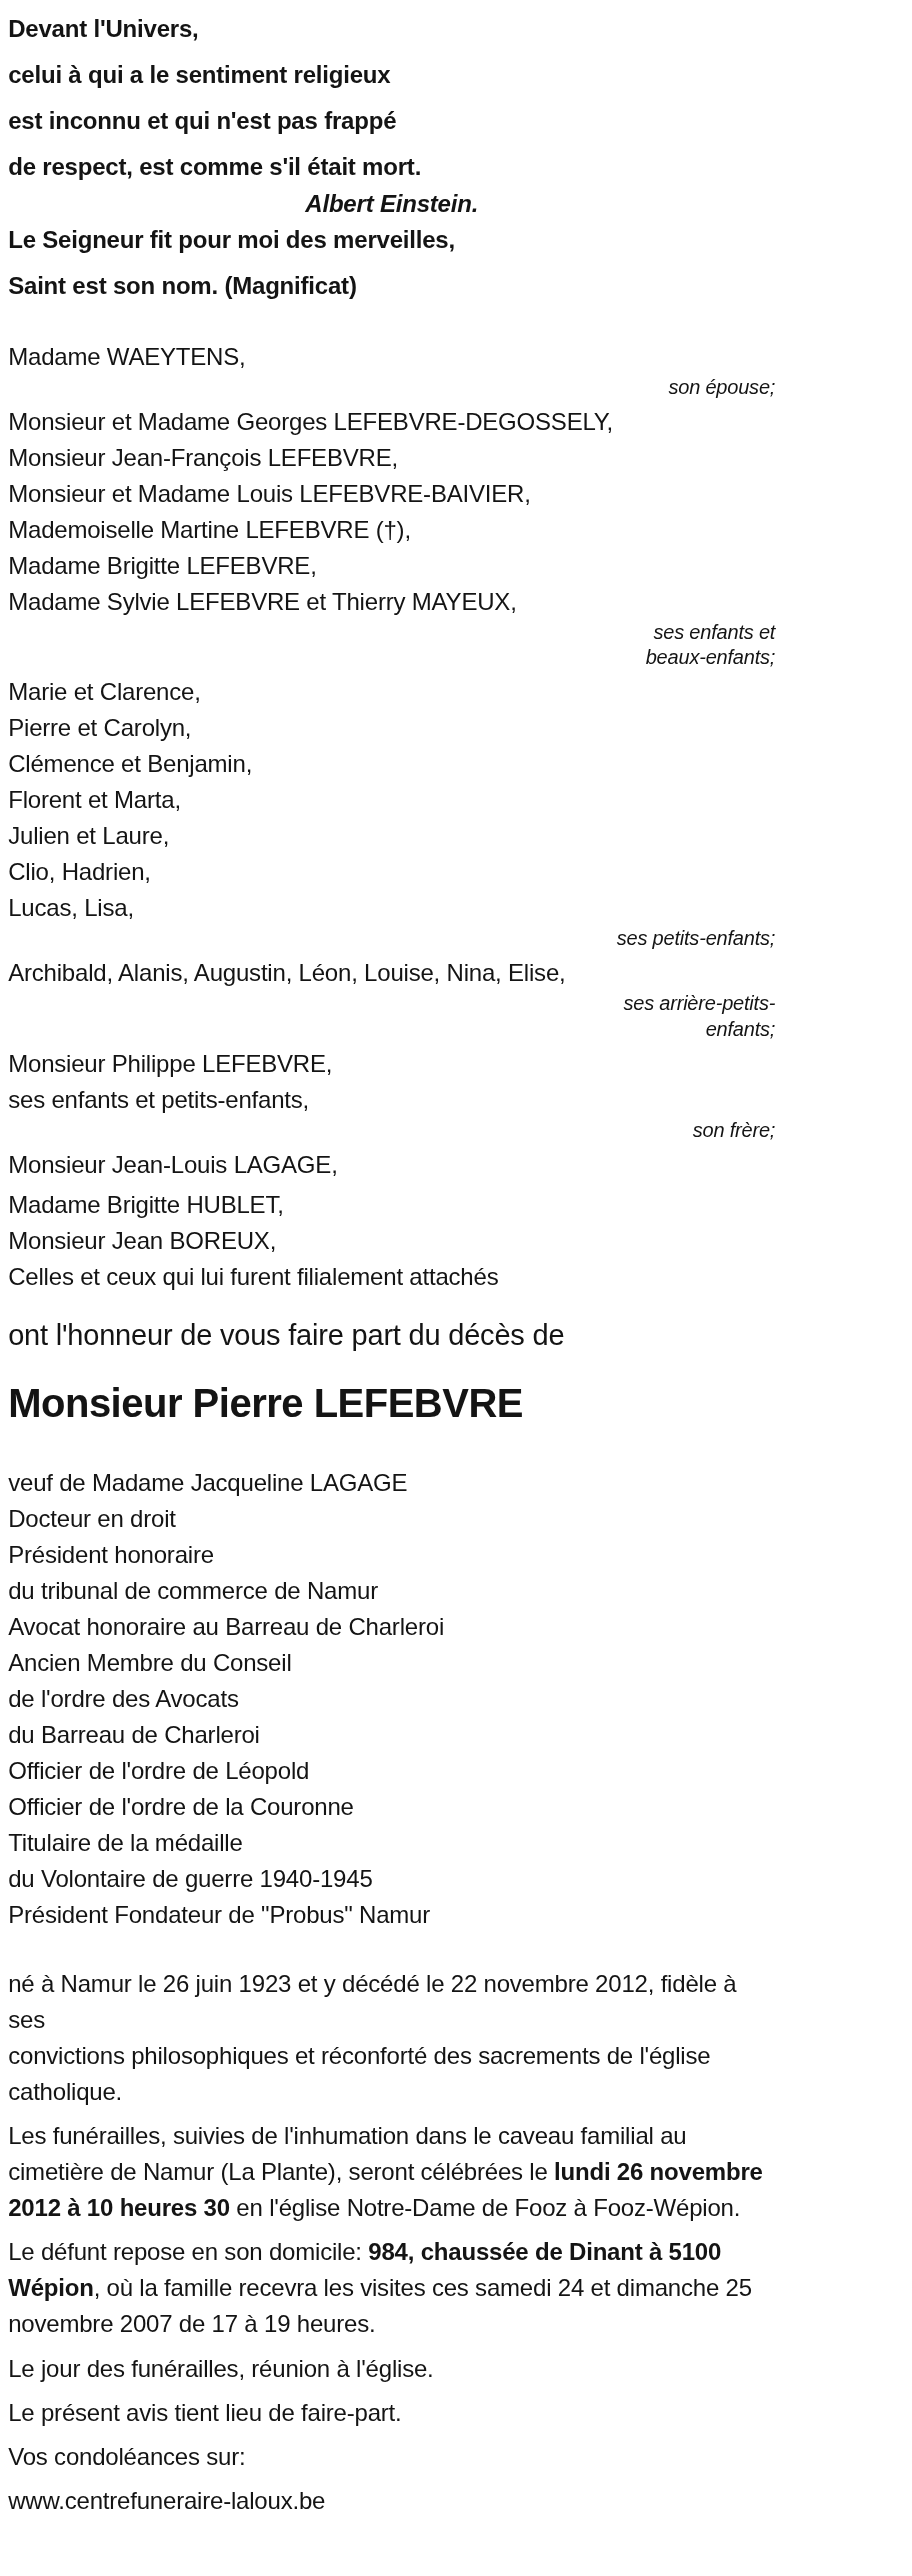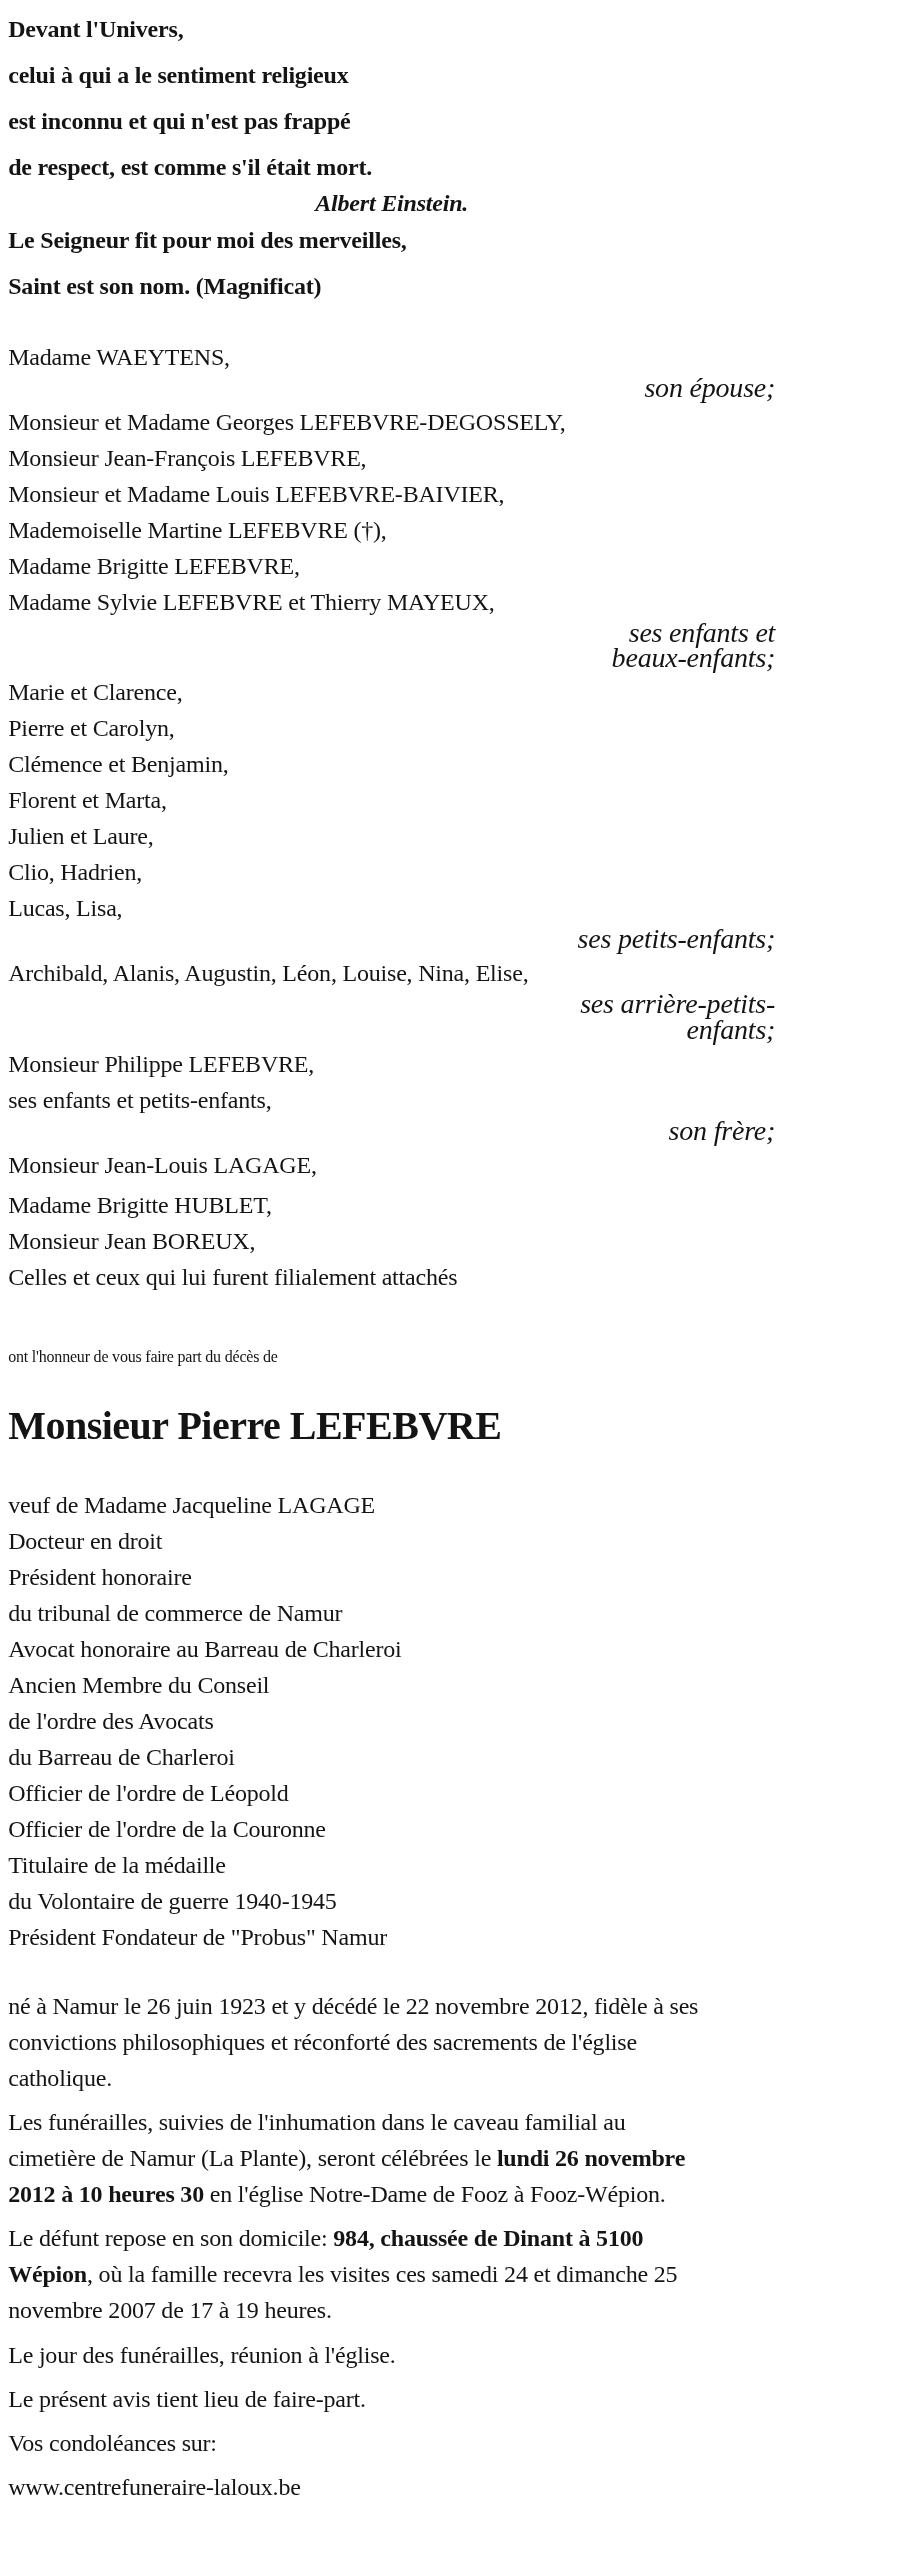--- a/index.html
+++ b/index.html
@@ -2,32 +2,32 @@
 <html lang="fr" style="font-size:14.6px"><head>
 <meta charset="utf-8">
 <style>
   html,body { margin:0; padding:0; background:#ffffff; }
   .page {
     position:relative;
     width:788px;
     min-height:2576px;
     box-sizing:border-box;
     padding:5.5px 12.8px 18px 8.2px;
-    font-family:Liberation Serif, serif;
+    font-family:Liberation Sans, sans-serif;
     color:var(--ink,#141414);
     letter-spacing:-0.2px;
   }
   .quote-line   { font-weight:700; font-size:24px; line-height:46px; }
   .attrib       { font-weight:700; font-style:italic; font-size:24px; line-height:27px; text-align:center; }
   .hymn-line    { font-weight:700; font-size:24px; line-height:46px; }
   .family       { margin-top:30px; }
   .family-group { margin-bottom:3.6px; }
   .name-line    { font-size:24px; line-height:36px; }
-  .annot-line   { font-size:28px; font-style:italic; line-height:25.5px; text-align:right; }
-  .announce     { font-size:16px; line-height:36px; margin-top:44px; }
+  .annot-line   { font-size:20px; font-style:italic; line-height:25.5px; text-align:right; }
+  .announce     { font-size:29px; line-height:36px; margin-top:22px; }
   .deceased     { font-size:40px; font-weight:700; line-height:51px; margin:25.5px 0 0 0; letter-spacing:-0.5px; }
   .honors       { margin-top:36px; }
   .honor-line   { font-size:24px; line-height:36px; }
   .paragraphs   { margin-top:33px; }
   .para         { margin:8.2px 0 0 0; }
   .para:first-child { margin-top:0; }
   .para-line    { font-size:24px; line-height:36px; white-space:pre-wrap; }
   .seg.bold     { font-weight:700; }
 </style>
 </head>

